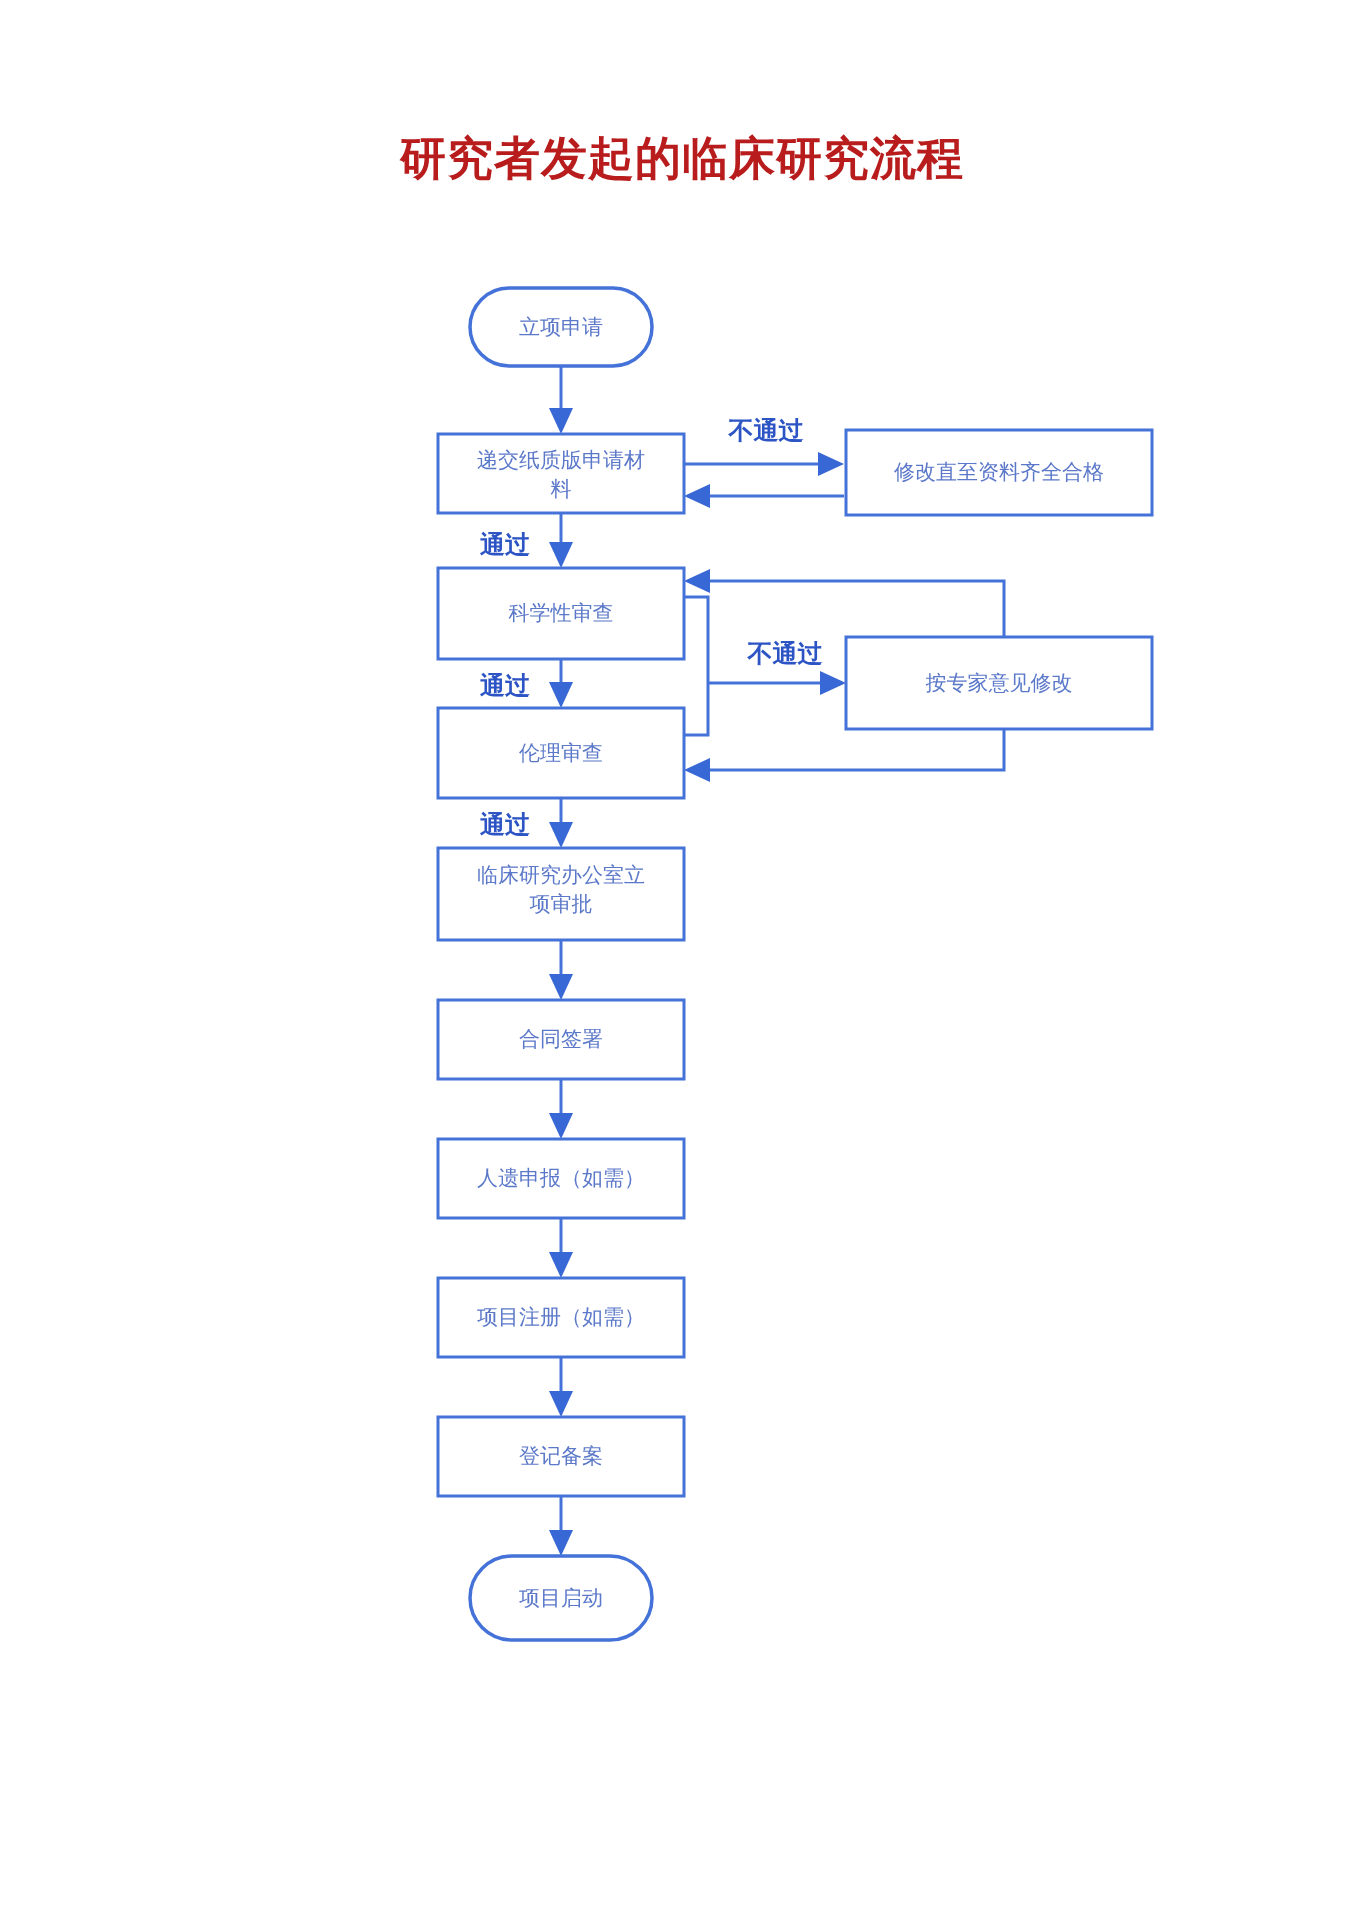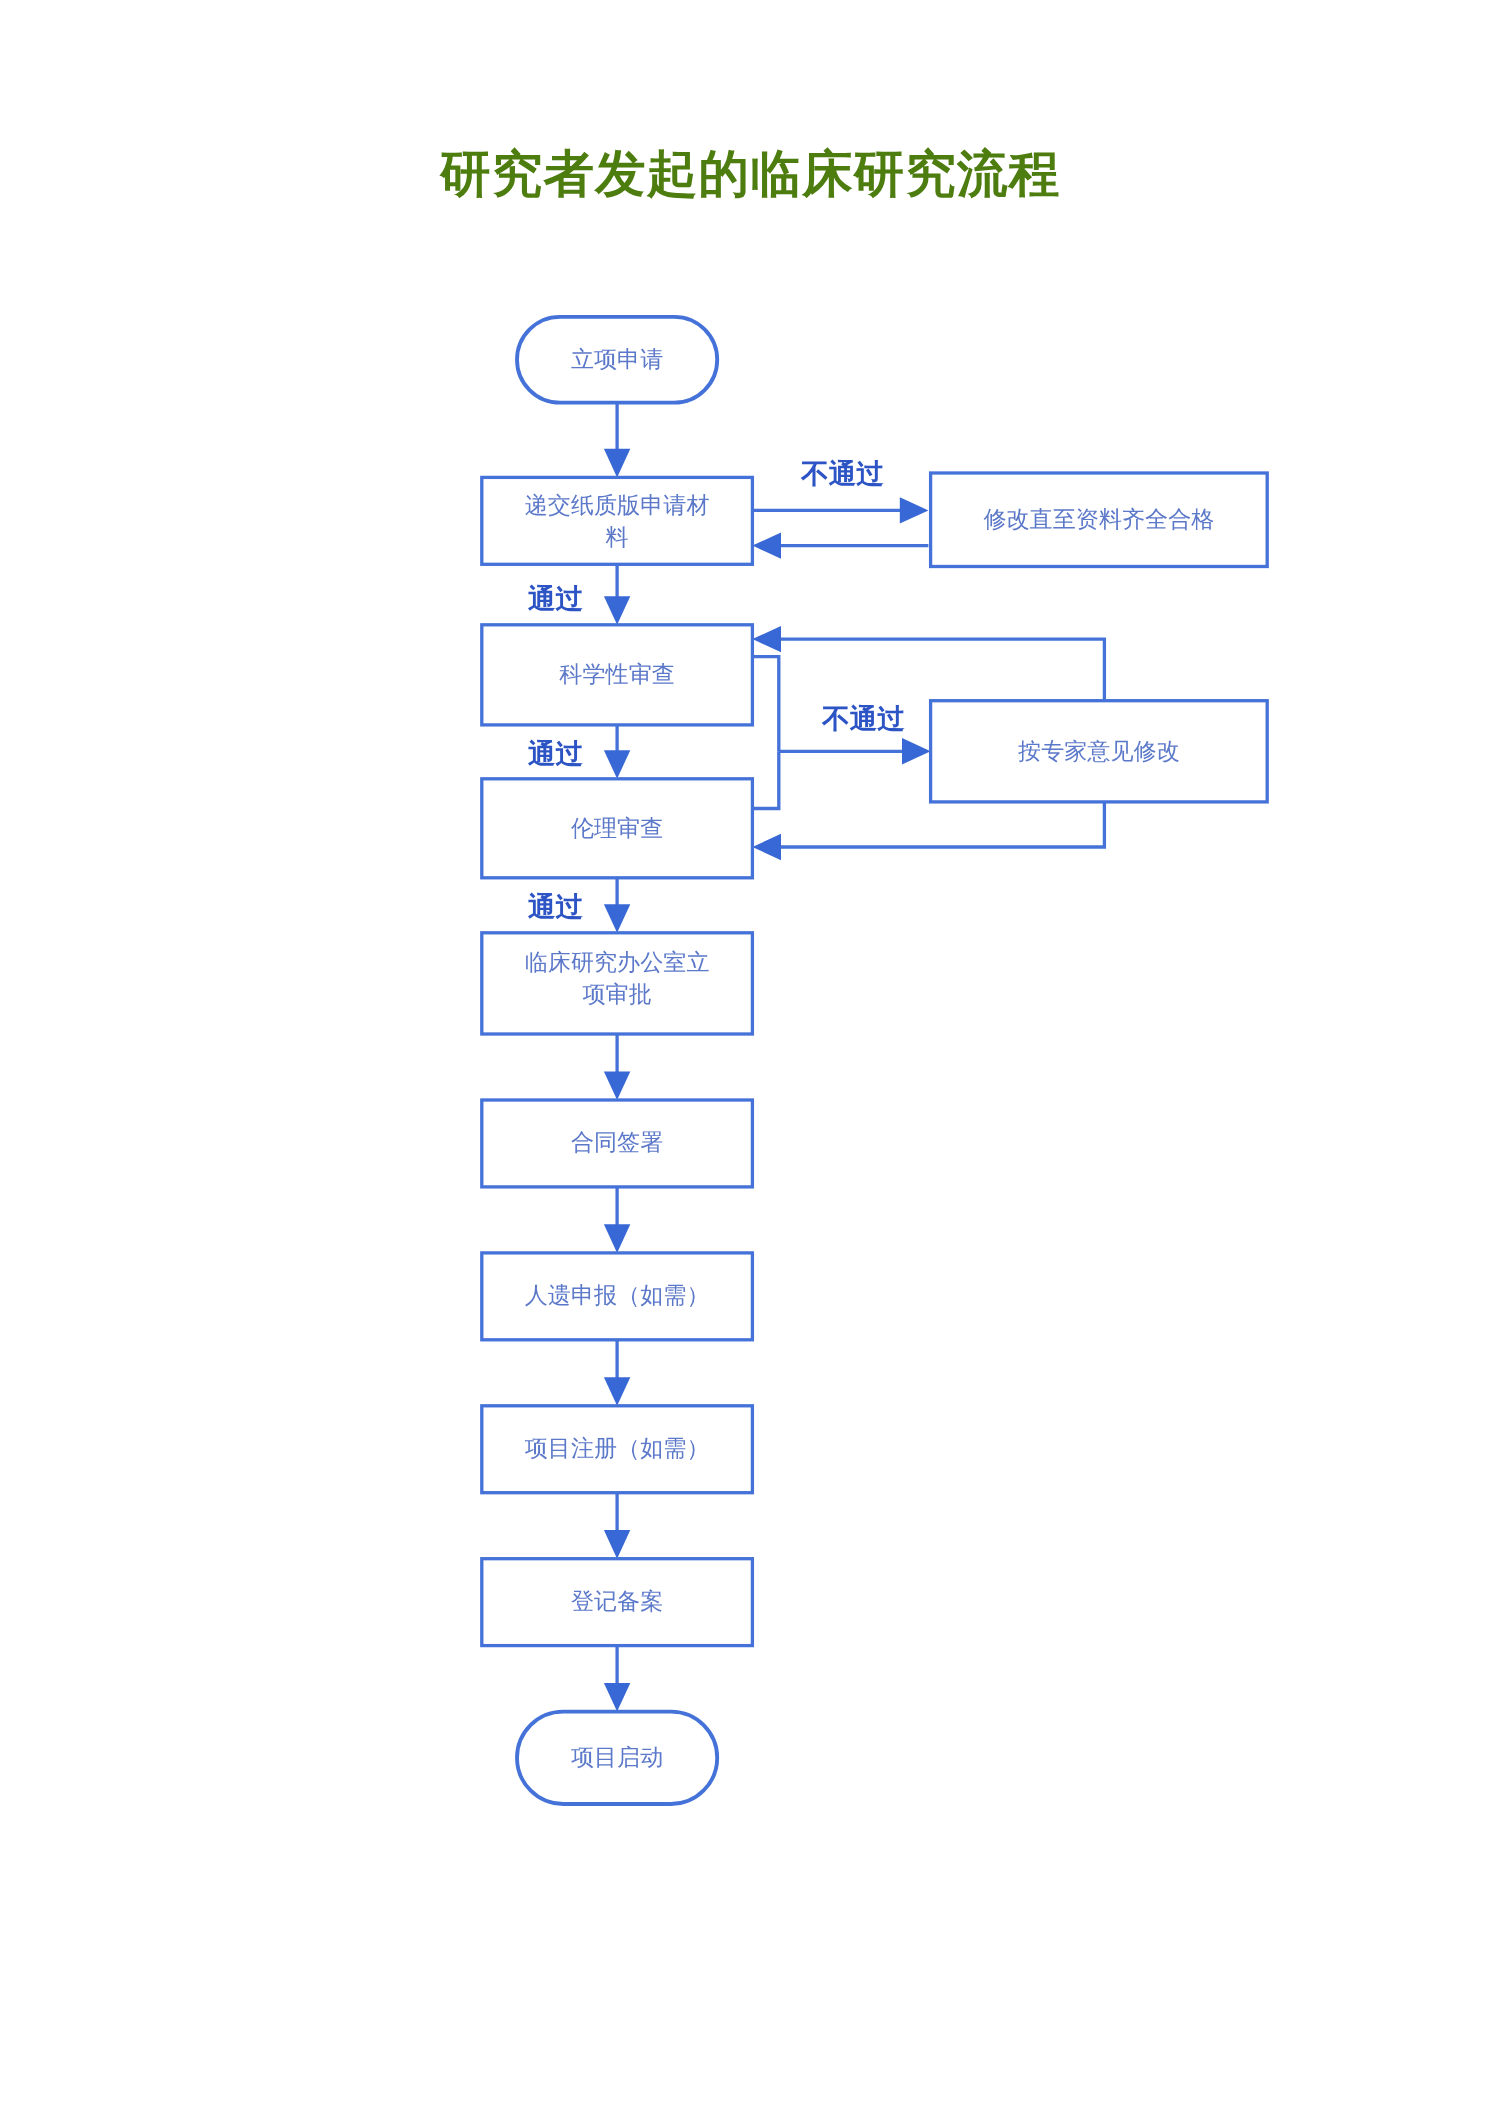--- a/index.html
+++ b/index.html
@@ -22,21 +22,21 @@
   }
   #chart-title {
     position: absolute;
     left: 0;
     top: 128px;
     width: 1364px;
     text-align: center;
     font-family: "DejaVu Serif", "Liberation Serif", serif;
     font-size: 46px;
     font-weight: 700;
-    color: #4d7c0f;
+    color: #b91c1c;
     letter-spacing: 1px;
     white-space: nowrap;
   }
   svg#flow {
     position: absolute;
     left: 0;
     top: 0;
     width: 1364px;
     height: 1930px;
     display: block;

